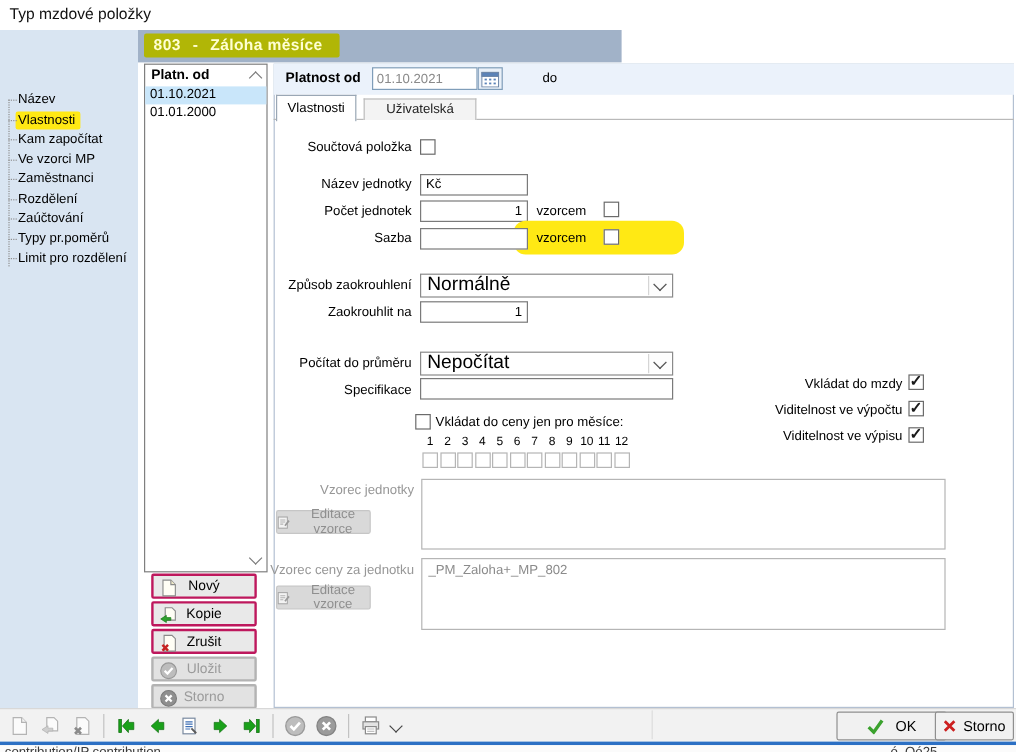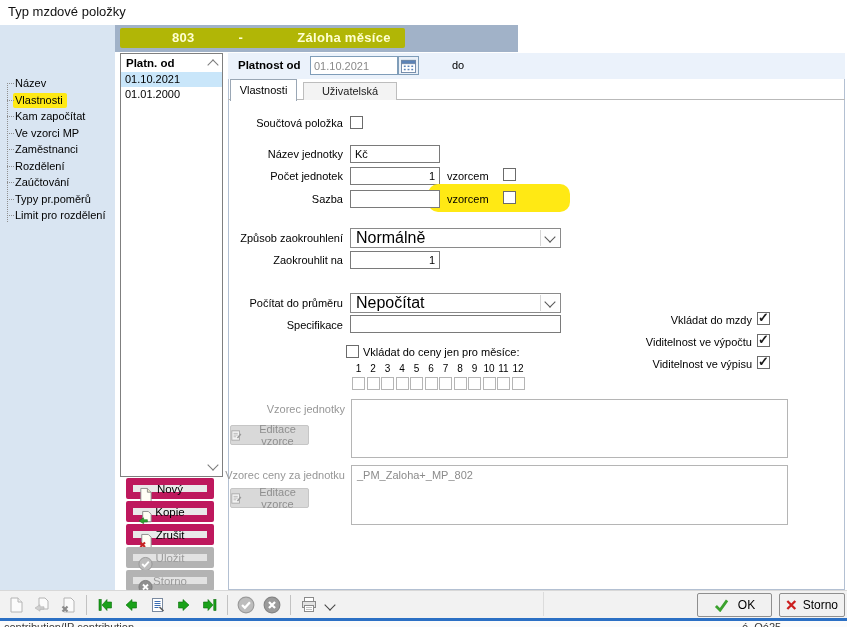--- a/index.html
+++ b/index.html
@@ -15,21 +15,21 @@
   .tree{position:absolute;left:15px;top:50px;list-style:none;margin:0;padding:0;}
   .tree::before{content:"";position:absolute;left:-8px;top:8px;height:139px;border-left:1px dotted #8f8f8f;}
   .tree li{position:relative;height:16.5px;line-height:16.5px;white-space:nowrap;cursor:default;}
   .tree li::before{content:"";position:absolute;left:-8px;top:8px;width:7px;border-top:1px dotted #8f8f8f;}
   .tree .hl-wrap{background:#ffe914;padding:1px 4px 2px 2px;margin-left:-2px;border-radius:2px;}
 
   
   .band{position:absolute;left:115px;top:25px;width:403px;height:27px;background:#a1b2c8;}
   .band-hl{display:inline-block;margin:3px 0 0 5px;padding:2px 14px 3px 8px;background:#b1b606;
            border-radius:2px;color:#ffffd2;font-weight:bold;font-size:13px;}
-  .band-hl span{letter-spacing:.3px;margin-left:44px;}
+  .band-hl span{letter-spacing:.3px;}
   .band-dash{margin:0 10px;}
 
   
   .listbox{position:absolute;left:120px;top:53px;width:103px;height:424px;background:#fff;
            border:1px solid #7f7f7f;box-sizing:border-box;}
   .lb-header{font-weight:bold;padding:3px 0 3px 5px;font-size:11.5px;}
   .lb-item{height:15px;line-height:15px;padding-left:4px;cursor:default;}
   .lb-item.sel{background:#c9e6fa;}
   .chev{display:inline-block;width:7px;height:7px;border-right:1.4px solid #7a7a7a;border-bottom:1.4px solid #7a7a7a;}
   .chev.up{transform:rotate(-135deg);}
@@ -79,34 +79,34 @@
 
   .flag-lbl{position:absolute;left:552px;width:200px;text-align:right;white-space:nowrap;}
 
   .fbox{position:absolute;left:351px;width:437px;border:1px solid #b5b5b5;background:#fff;
         color:#8b8b8b;font-size:11px;padding:3px 5px;box-sizing:border-box;resize:none;overflow:hidden;
         font-family:"Liberation Sans",sans-serif;}
   .ebtn{position:absolute;left:230px;width:79px;height:20px;background:#d9d9d9;border:1px solid #c6c6c6;
         color:#8f8f8f;font-size:11px;display:flex;align-items:center;justify-content:center;gap:5px;
         border-radius:2px;padding:0;font-family:"Liberation Sans",sans-serif;}
 
-  .sbtn{position:absolute;left:126px;width:88px;height:21px;background:#e9e9e9;border:7px solid #be185d;
+  .sbtn{position:absolute;left:126px;width:88px;height:21px;background:#e9e9e9;border:2px solid #be185d;
         border-radius:2px;font-size:11.5px;display:flex;align-items:center;justify-content:center;
         color:#000;padding:0;font-family:"Liberation Sans",sans-serif;}
   .sbtn svg{position:absolute;left:5px;top:2px;}
   .sbtn.off{color:#9b9b9b;background:#e2e2e2;border-color:#b3b3b3;}
 
   
   .toolbar{position:absolute;left:0;top:590px;width:847px;height:28px;background:#f2f2f2;
            border-top:1px solid #d8d8d8;box-sizing:border-box;display:flex;align-items:center;
            padding-left:5px;gap:4px;}
   .tbtn{width:22px;height:22px;display:flex;align-items:center;justify-content:center;background:none;border:none;padding:0;}
   .vsep{width:1px;height:20px;background:#c2c2c2;margin:0 3px;}
   .tb-edge{position:absolute;left:543px;top:592px;width:1px;height:24px;background:#dcdcdc;}
-  .btn-ok{position:absolute;left:697px;top:593px;width:75px;height:24px;background:#f1f1f1;
+  .btn-ok{position:absolute;left:697px;top:593px;width:92px;height:24px;background:#f1f1f1;
           border:1px solid #8f8f8f;border-radius:2px;font-size:12px;display:flex;align-items:center;
           justify-content:center;gap:9px;font-family:"Liberation Sans",sans-serif;}
   .btn-cancel{position:absolute;left:779px;top:593px;width:66px;height:24px;background:#f1f1f1;
           border:1px solid #8f8f8f;border-radius:2px;font-size:12px;display:flex;align-items:center;
           justify-content:center;gap:6px;font-family:"Liberation Sans",sans-serif;}
 
   .blueline{position:absolute;left:0;top:618px;width:847px;height:3px;background:#2c70c4;}
   .status{position:absolute;left:0;top:621px;width:847px;height:6px;overflow:hidden;background:#fbfbfb;}
   .status span{position:absolute;top:0;font-size:11px;color:#3a3a3a;white-space:nowrap;}
 </style>

